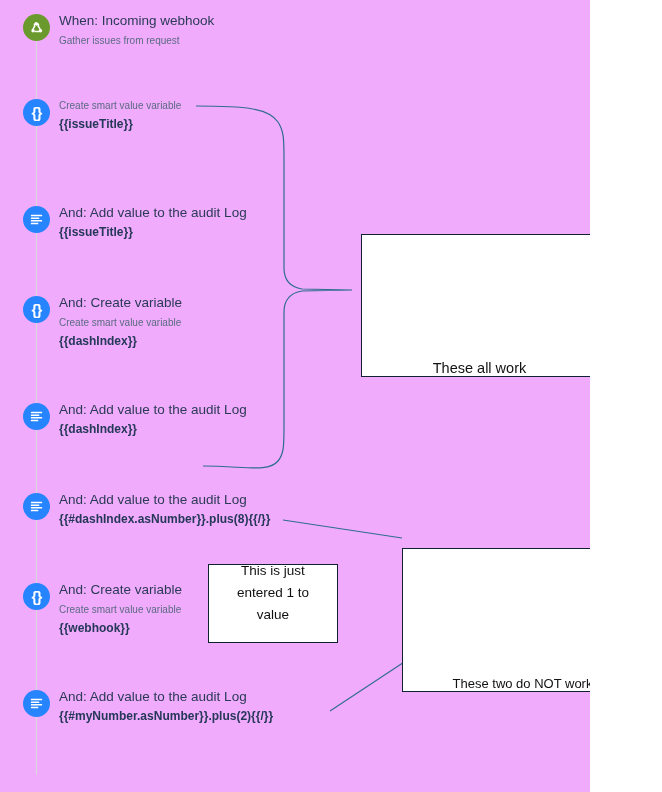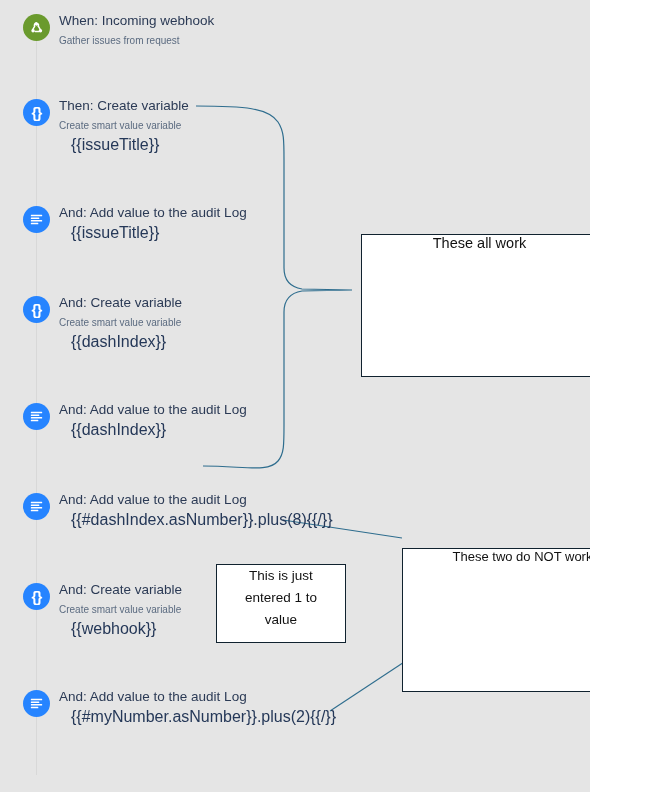--- a/index.html
+++ b/index.html
@@ -9,21 +9,21 @@
     background: #ffffff;
   }
   body {
     font-family: "Liberation Sans", "DejaVu Sans", sans-serif;
     -webkit-font-smoothing: antialiased;
   }
   #canvas {
     position: relative;
     width: 590px;
     height: 792px;
-    background: #e5e5e5;
+    background: #f0abfc;
     overflow: hidden;
   }
 
   
   .rail {
     position: absolute;
     left: 36px;
     top: 22px;
     width: 1px;
     height: 753px;
@@ -64,55 +64,54 @@
     line-height: 20px;
     white-space: nowrap;
   }
   .step-sub {
     font-size: 10px;
     color: #5b6b80;
     line-height: 19px;
     white-space: nowrap;
   }
   .step-smart {
-    font-size: 16px;
+    font-size: 12px;
     color: #253858;
-    font-weight: normal;
+    font-weight: bold;
     line-height: 19px;
     white-space: nowrap;
-    margin-left: 12px;
   }
 
   
   .note {
     position: absolute;
     border: 1.4px solid #10222f;
     background: #ffffff;
     box-sizing: border-box;
     display: flex;
-    align-items: flex-start;
+    align-items: flex-end;
     justify-content: center;
     text-align: center;
     color: #111111;
     font-family: "Liberation Sans", "DejaVu Sans", sans-serif;
   }
   #note-work {
     left: 361px; top: 234px; width: 237px; height: 143px;
     font-size: 14.5px;
   }
   #note-notwork {
     left: 402px; top: 500px; width: 241px; height: 144px;
     font-size: 13px;
     margin-top: 48px;
   }
   #note-test {
-    left: 216px; top: 564px; width: 130px; height: 79px;
+    left: 208px; top: 564px; width: 130px; height: 79px;
     font-size: 13.5px;
     line-height: 22px;
-    padding: 0 6px;
+    padding: 16px 6px;
   }
 
   
   #connectors {
     position: absolute;
     left: 0; top: 0;
     width: 662px; height: 792px;
     pointer-events: none;
   }
   .conn {
@@ -170,21 +169,20 @@
       <div class="step-title">When: Incoming webhook</div>
       <div class="step-sub">Gather issues from request</div>
     </div>
   </div>
 
   <div class="step" style="top:99px;">
     <div class="step-icon icon-variable">
       <span style="color:#ffffff;font-family:'Liberation Sans',sans-serif;font-size:15px;font-weight:bold;letter-spacing:-1px;line-height:1;">{ }</span>
     </div>
     <div class="step-body">
-      <div class="step-title">Then: Create variable</div>
       <div class="step-sub">Create smart value variable</div>
       <div class="step-smart">{{issueTitle}}</div>
     </div>
   </div>
 
   <div class="step" style="top:206px;">
     <div class="step-icon icon-auditlog">
       <svg width="15" height="15" viewBox="0 0 18 18" aria-hidden="true">
         <g fill="#ffffff">
           <rect x="2.2" y="3.2" width="13.6" height="2.0" rx="0.6"></rect>

